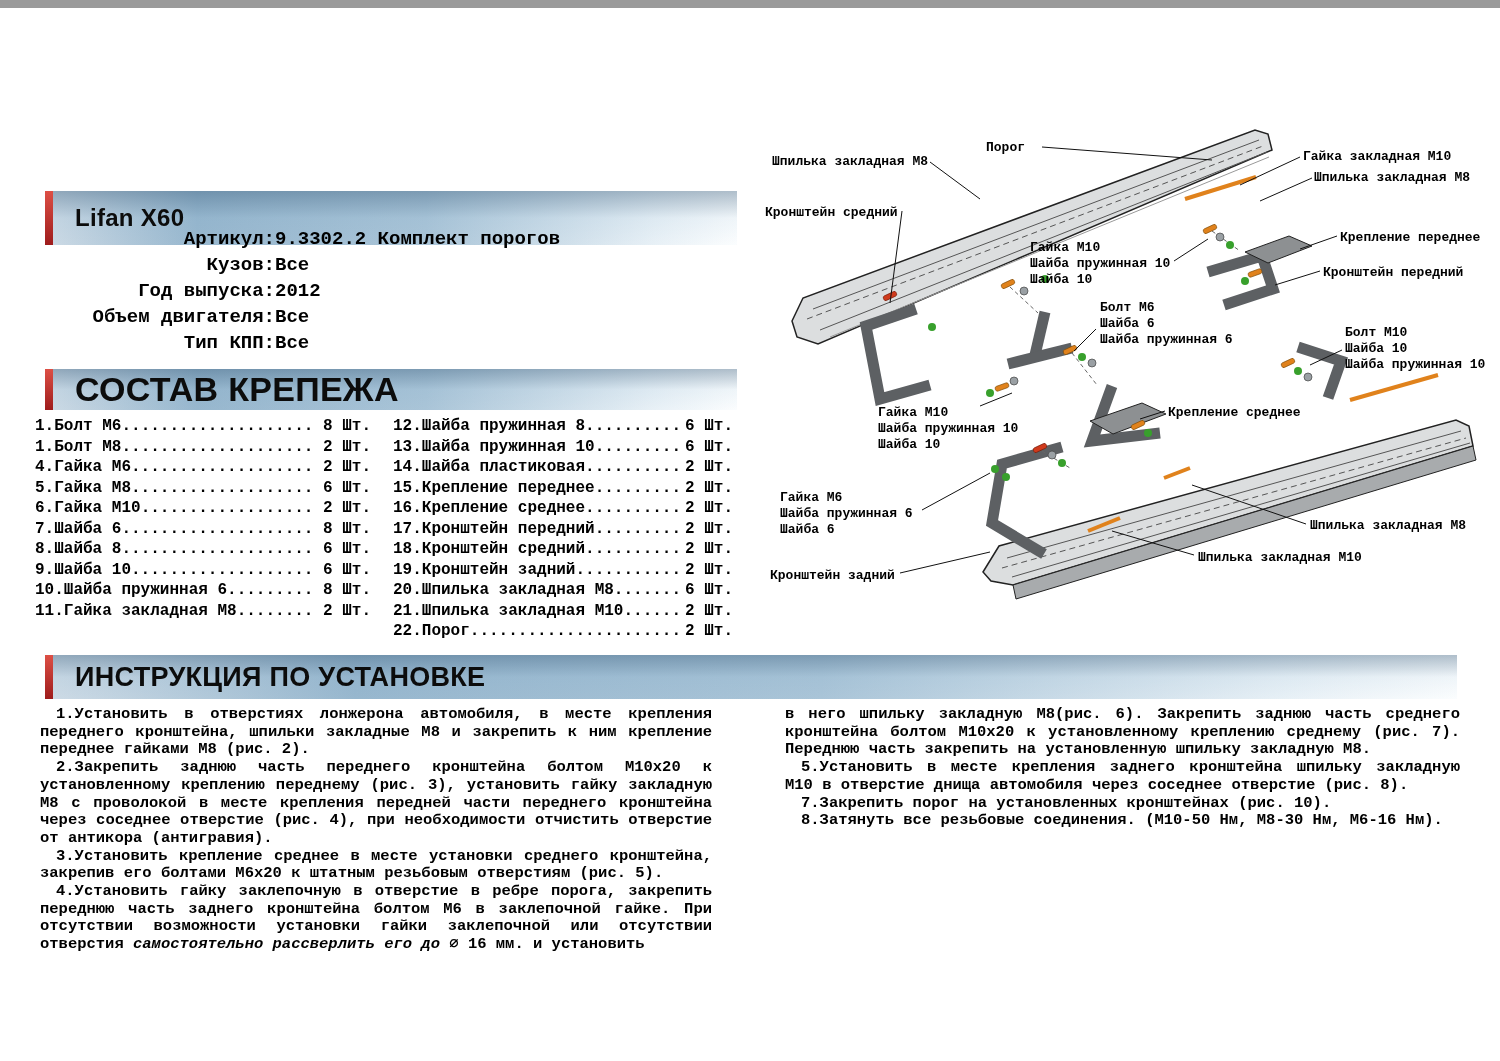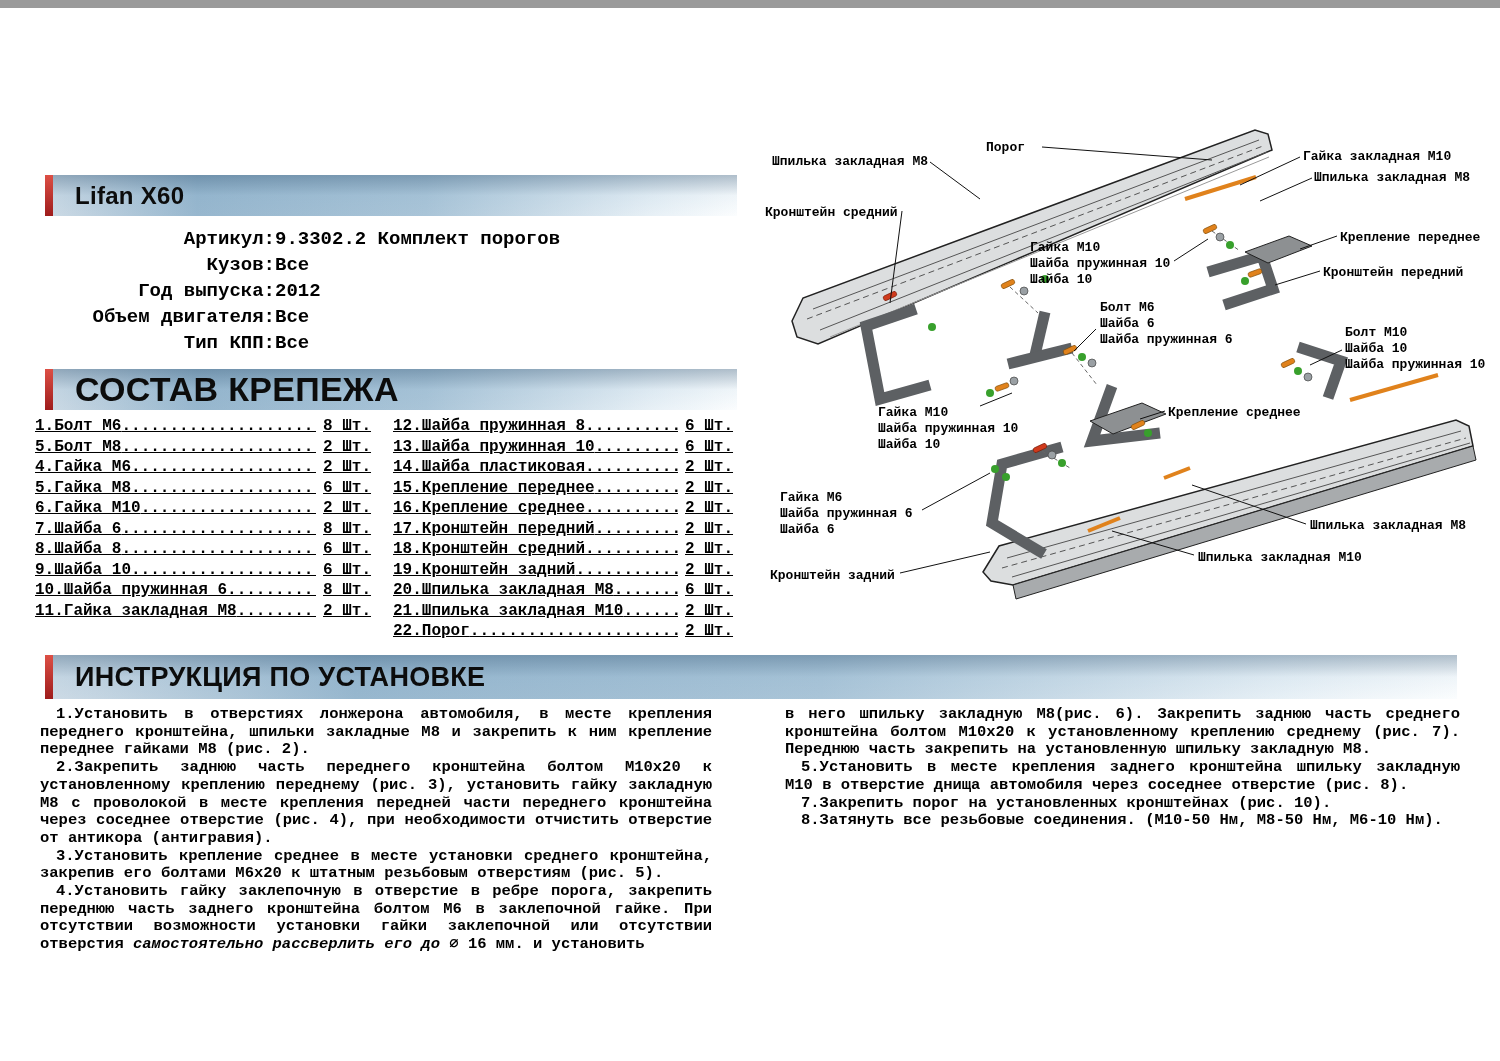--- a/index.html
+++ b/index.html
@@ -12,34 +12,34 @@
     position:absolute;display:flex;align-items:center;
     background:
       linear-gradient(180deg, rgba(60,95,125,0.40) 0%, rgba(150,185,210,0.12) 50%, rgba(255,255,255,0.04) 100%),
       linear-gradient(90deg, #ccdae5 0%, #93b4cc 22%, #a6c2d6 55%, #e7f0f6 88%, #fbfdfe 100%);
   }
   .accent{position:absolute;left:0;top:0;bottom:0;width:8px;background:linear-gradient(180deg,#dd4f45,#9e1c1c);}
   .banner-title{
     margin-left:30px;font-family:"Liberation Sans","DejaVu Sans",sans-serif;
     font-weight:700;color:#0c0c0c;letter-spacing:.3px;white-space:nowrap;
   }
-  .banner-model{left:45px;top:167px;width:692px;height:41px;}
+  .banner-model{left:45px;top:183px;width:692px;height:54px;}
   .banner-model .banner-title{font-size:24px;}
   .banner-sostav{left:45px;top:361px;width:692px;height:41px;}
   .banner-sostav .banner-title{font-size:34px;}
   .banner-instr{left:45px;top:647px;width:1412px;height:44px;}
   .banner-instr .banner-title{font-size:27px;}
   
   .info{position:absolute;left:65px;top:220px;width:620px;font-size:19px;}
   .info-row{display:flex;height:26px;align-items:baseline;}
   .info-label{width:210px;white-space:nowrap;text-align:right;}
   .info-value{white-space:nowrap;}
   
   .parts{position:absolute;left:35px;top:409px;width:700px;display:flex;font-size:16px;}
-  .p-col{display:flex;flex-direction:column;text-decoration:underline;}
+  .p-col{display:flex;flex-direction:column;}
   .p-col-left{width:338px;margin-right:20px;}
   .p-col-right{width:342px;}
   .p-row{display:flex;align-items:baseline;height:20.5px;}
   .p-name{white-space:nowrap;}
   .p-dots{flex:1;overflow:hidden;white-space:nowrap;}
   .p-dots::after{content:"......................................................................";}
   .p-qty{white-space:nowrap;margin-left:7px;min-width:50px;}
   
   .instr{position:absolute;left:40px;top:698px;width:1420px;display:flex;font-family:Liberation Mono, monospace;}
   .instr-col{text-align:justify;font-size:15.5px;line-height:17.7px;}
@@ -212,21 +212,21 @@
   </div>
 
   <div class="parts">
     <div class="p-col p-col-left">
       <div class="p-row">
           <span class="p-name">1.Болт М6</span>
           <span class="p-dots"></span>
           <span class="p-qty">8 Шт.</span>
         </div>
       <div class="p-row">
-          <span class="p-name">5.Болт М8</span>
+          <span class="p-name">1.Болт М8</span>
           <span class="p-dots"></span>
           <span class="p-qty">2 Шт.</span>
         </div>
       <div class="p-row">
           <span class="p-name">4.Гайка М6</span>
           <span class="p-dots"></span>
           <span class="p-qty">2 Шт.</span>
         </div>
       <div class="p-row">
           <span class="p-name">5.Гайка М8</span>
@@ -332,17 +332,17 @@
     <div class="instr-col instr-left">
       <p class="para"><span>1.Установить в отверстиях лонжерона автомобиля, в месте крепления переднего кронштейна, шпильки закладные М8 и закрепить к ним крепление переднее гайками М8 (рис. 2).</span><span class="em"></span><span></span></p>
       <p class="para"><span>2.Закрепить заднюю часть переднего кронштейна болтом М10х20 к установленному креплению переднему (рис. 3), установить гайку закладную М8 с проволокой в месте крепления передней части переднего кронштейна через соседнее отверстие (рис. 4), при необходимости отчистить отверстие от антикора (антигравия).</span><span class="em"></span><span></span></p>
       <p class="para"><span>3.Установить крепление среднее в месте установки среднего кронштейна, закрепив его болтами М6х20 к штатным резьбовым отверстиям (рис. 5).</span><span class="em"></span><span></span></p>
       <p class="para"><span>4.Установить гайку заклепочную в отверстие в ребре порога, закрепить переднюю часть заднего кронштейна болтом М6 в заклепочной гайке. При отсутствии возможности установки гайки заклепочной или отсутствии отверстия </span><span class="em">самостоятельно рассверлить его до</span><span> ⌀ 16 мм. и установить</span></p>
     </div>
     <div class="instr-col instr-right">
       <p class="para cont"><span>в него шпильку закладную М8(рис. 6).  Закрепить заднюю часть среднего кронштейна болтом М10х20 к установленному креплению среднему (рис. 7). Переднюю часть закрепить на установленную шпильку закладную М8.</span><span class="em"></span><span></span></p>
       <p class="para"><span>5.Установить в месте крепления заднего кронштейна шпильку закладную М10 в отверстие днища автомобиля через соседнее отверстие (рис. 8).</span><span class="em"></span><span></span></p>
       <p class="para"><span>7.Закрепить порог на установленных кронштейнах (рис. 10).</span><span class="em"></span><span></span></p>
-      <p class="para"><span>8.Затянуть все резьбовые соединения. (М10-50 Нм, М8-50 Нм, М6-10 Нм).</span><span class="em"></span><span></span></p>
+      <p class="para"><span>8.Затянуть все резьбовые соединения. (М10-50 Нм, М8-30 Нм, М6-16 Нм).</span><span class="em"></span><span></span></p>
     </div>
   </div>
 
 </div>
 
 </body></html>

